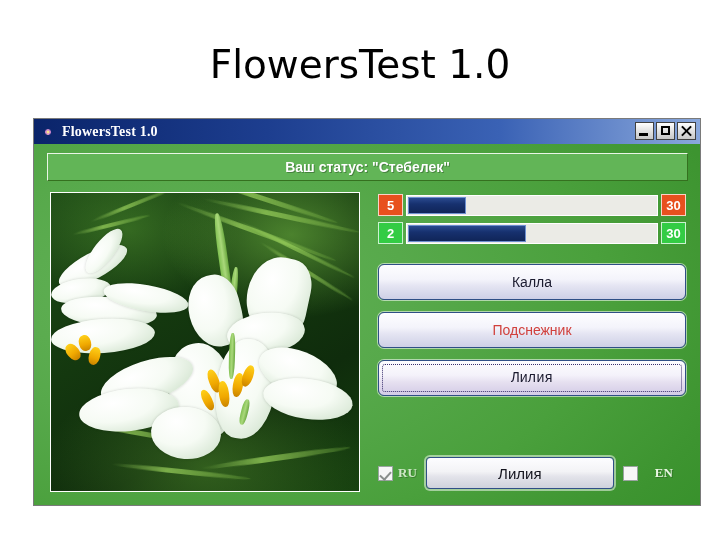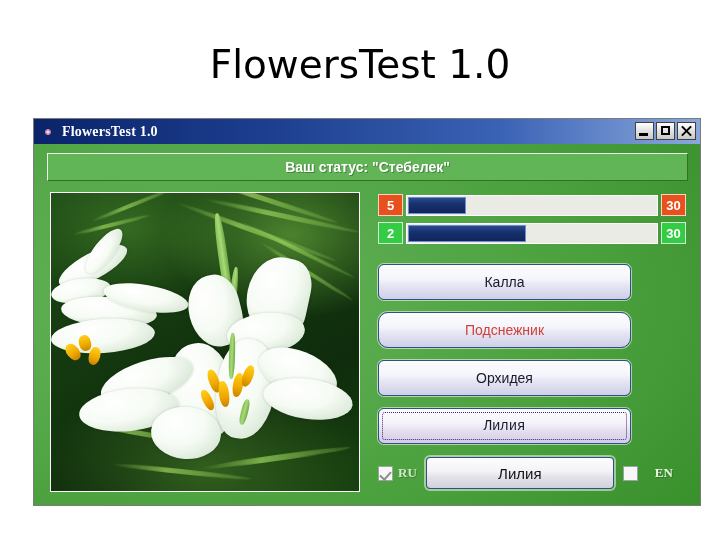--- a/index.html
+++ b/index.html
@@ -241,38 +241,38 @@
   }
 
   
   .answers {
     position: absolute;
     left: 344px;
     top: 120px;
     width: 308px;
   }
   .answer-btn {
-    width: 253px;
+    width: 308px;
     height: 36px;
     margin-bottom: 12px;
     box-sizing: border-box;
     border: 1px solid #2f4f86;
     border-radius: 6px;
     background: linear-gradient(to bottom, #fdfdff 0%, #f4f4fb 42%, #e4e4f2 62%, #ced0e6 100%);
     color: #1a1a2e;
     font-size: 14px;
     font-family: "Liberation Sans", sans-serif;
     display: flex;
     align-items: center;
     justify-content: center;
     cursor: pointer;
     box-shadow: 0 0 0 1px rgba(255,255,255,0.55);
     position: relative;
   }
-  .answer-btn.wrong { color: #d1403c; border-radius: 10px; }
+  .answer-btn.wrong { color: #d1403c; }
   .answer-btn.focused {
     background: linear-gradient(to bottom, #fdfdff 0%, #f4f2fa 42%, #e6e0f0 62%, #d3cbe6 100%);
     font-family: Liberation Mono, monospace;
   }
   .answer-btn.focused::after {
     content: "";
     position: absolute;
     left: 3px; right: 3px; top: 3px; bottom: 3px;
     border: 1px dotted #3a2f6e;
     border-radius: 3px;
@@ -446,21 +446,20 @@
           <span class="bar-fill" style="width:47%;"></span>
         </span>
         <span class="bar-cap" style="background:#33cc44;">30</span>
       </div>
 
     </div>
 
     <div class="answers">
       <div class="answer-btn">Калла</div>
       <div class="answer-btn wrong">Подснежник</div>
-      <div class="answer-btn">Орхидея</div>
       <div class="answer-btn focused">Лилия</div>
     </div>
 
     <div class="bottom-row">
       <span class="chk-wrap">
         <span class="chk-box checked"></span>
         <span class="chk-label">RU</span>
       </span>
 
       <span class="next-btn">Лилия</span>

